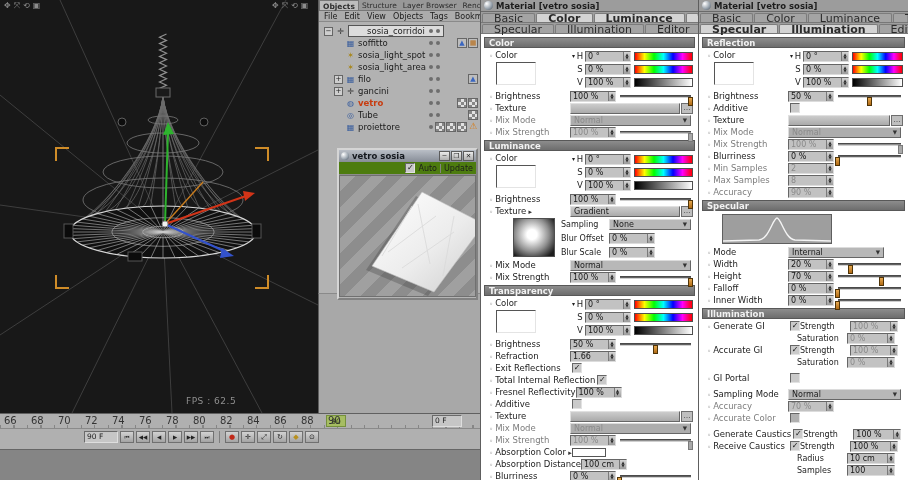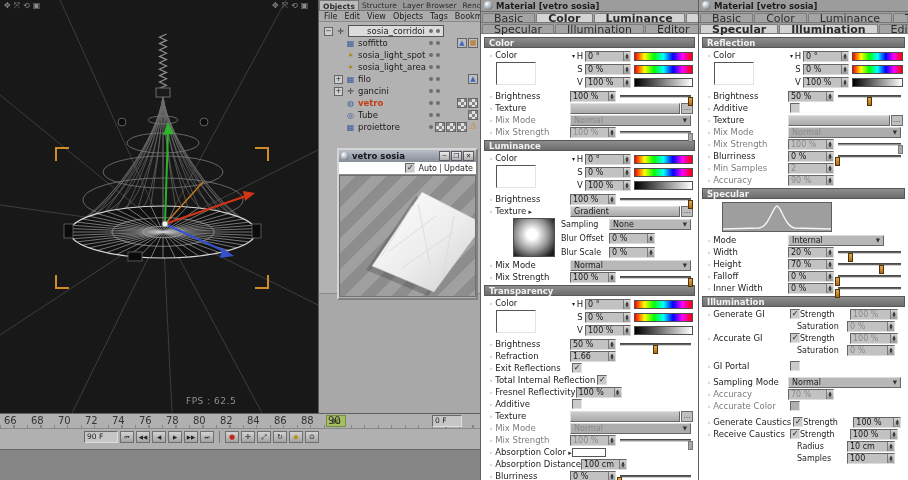--- a/index.html
+++ b/index.html
@@ -55,21 +55,21 @@
 .tag.uv::after{content:"▦";color:#b86f1e}
 .tag.warn{border:none;background:none;font-size:9px}
 .tag.warn::after{content:"⚠";color:#d97a10}
 
 
 #preview-window{left:337px;top:148px;width:141px;height:152px;background:#b4b4b4;border:2px outset #d5d5d5;z-index:30}
 .wtitle{height:12px;background:linear-gradient(#b9bec6,#878d97);display:flex;align-items:center;gap:3px;padding:0 2px}
 .wsph{width:8px;height:8px;border-radius:50%;background:radial-gradient(circle at 30% 30%,#fff,#9aa4ae 60%,#46505c);flex:0 0 auto}
 .wtext{font-size:8.5px;font-weight:bold;color:#14181e;flex:1}
 .wbtn{width:11px;height:10px;border:1px solid #5c5c5c;background:linear-gradient(#ebebeb,#aeaeae);font-size:6.5px;line-height:8px;text-align:center;margin-left:1px;flex:0 0 auto}
-.wtools{height:13px;background:#ffffff;border-bottom:1px solid #8d8d8d;display:flex;align-items:center;justify-content:flex-end;gap:3px;padding:0 3px;font-size:8px}
+.wtools{height:13px;background:#4d7c0f;border-bottom:1px solid #8d8d8d;display:flex;align-items:center;justify-content:flex-end;gap:3px;padding:0 3px;font-size:8px}
 .wsep{width:1px;height:9px;background:#848484}
 #pvcontent{position:relative;height:122px;border:1px solid #707070;margin:0;overflow:hidden;
  background:repeating-linear-gradient(135deg,#a0a0a0 0 11px,#8d8d8d 11px 22px)}
 #pvcontent svg{position:absolute;left:2px;top:0}
 
 
 .matpanel{top:0;height:480px;background:#ffffff;border-left:1px solid #5e5e5e;overflow:hidden}
 #mat-left{left:480px;width:218px}
 #mat-right{left:698px;width:210px}
 .mtitle{height:12px;background:#9c9c9c;border-bottom:1px solid #6a6a6a;display:flex;align-items:center;gap:3px;padding:0 3px;font-weight:bold;font-size:8.5px}
@@ -878,20 +878,27 @@
           </div>
         </div>
         <div class="prow disabled">
           <span class="plabel">Min Samples</span>
           <div class="spin dis">
             <span class="sval">2</span>
             <span class="sarr"></span>
           </div>
         </div>
         <div class="prow disabled">
+          <span class="plabel">Max Samples</span>
+          <div class="spin dis">
+            <span class="sval">8</span>
+            <span class="sarr"></span>
+          </div>
+        </div>
+        <div class="prow disabled">
           <span class="plabel">Accuracy</span>
           <div class="spin dis">
             <span class="sval">90 %</span>
             <span class="sarr"></span>
           </div>
         </div>
         <div class="sechead">Specular</div>
         <div class="sprow">
           <div class="specprev"><svg width="108" height="28" viewBox="0 0 108 28">
               <path d="M0,26 L36,25 C46,24 50,3 54,3 C58,3 62,24 72,25 L108,26" stroke="#f4f4f4" stroke-width="1.4" fill="none"></path>

